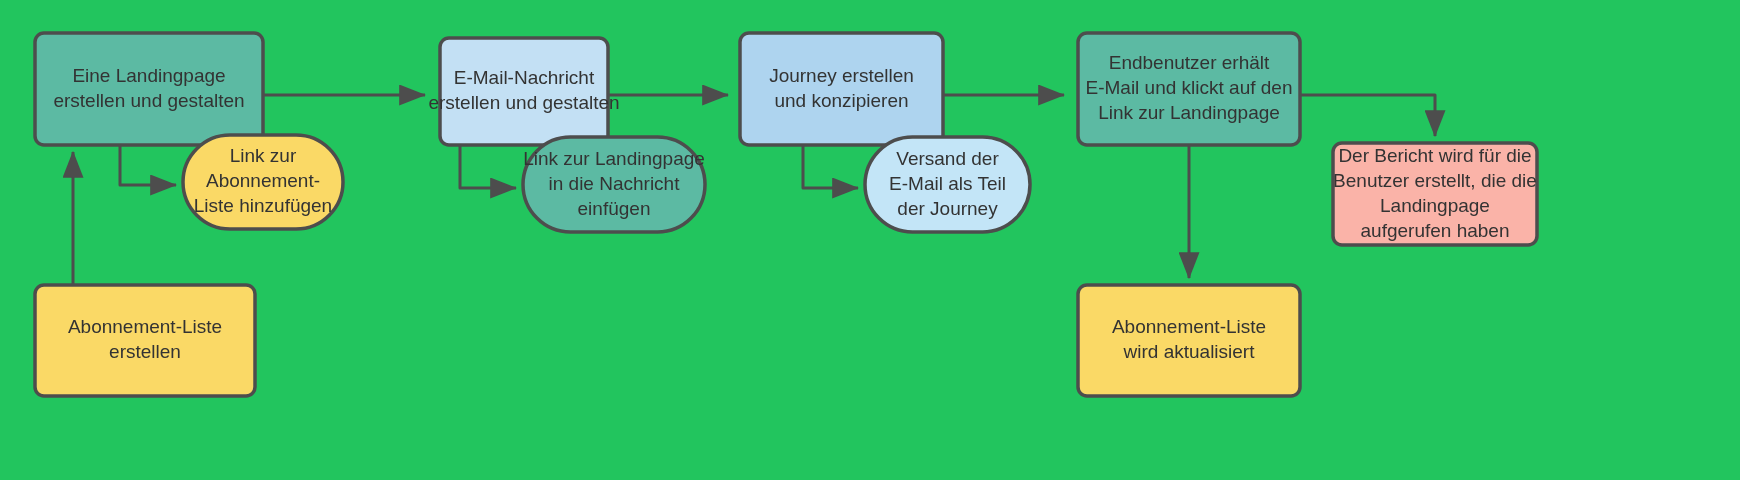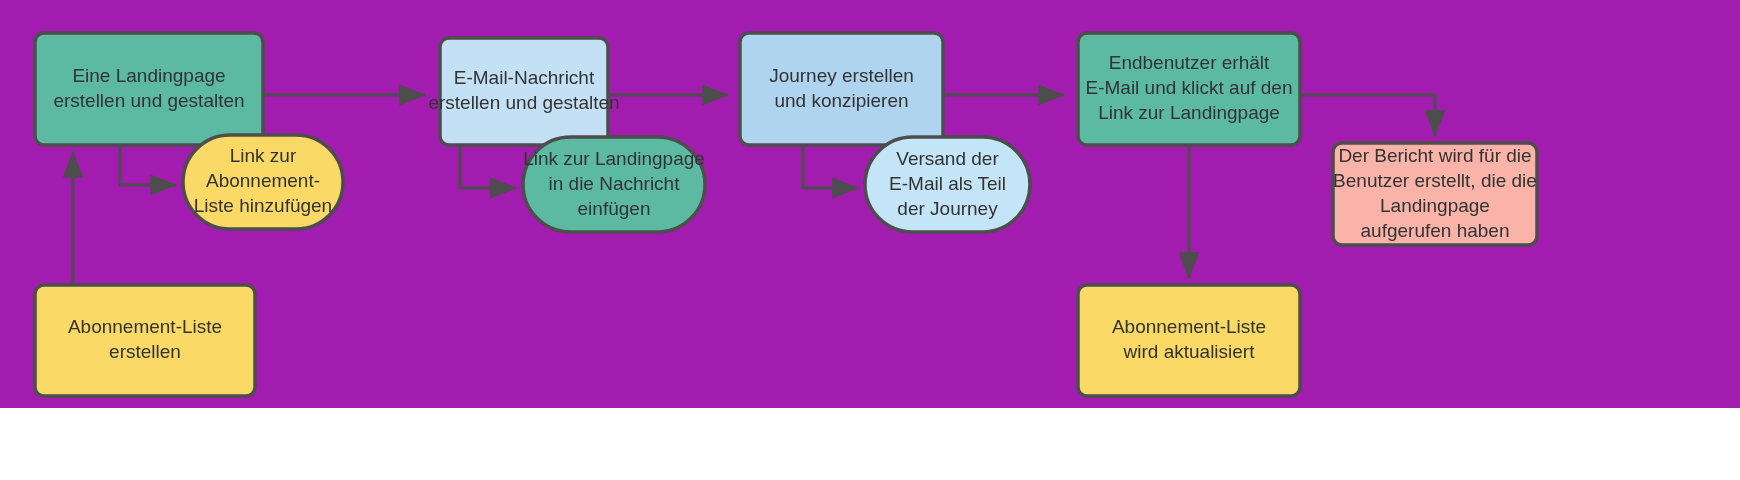--- a/index.html
+++ b/index.html
@@ -6,22 +6,22 @@
     margin: 0;
     padding: 0;
     background: #ffffff;
   }
   body {
     font-family: "Liberation Sans", sans-serif;
   }
   #canvas {
     position: relative;
     width: 1740px;
-    height: 408px;
-    background: #a21caf;
+    height: 480px;
+    background: #22c55e;
     overflow: hidden;
   }
   svg.flow {
     position: absolute;
     left: 0;
     top: 0;
     width: 1740px;
     height: 480px;
   }
   .node-label {

